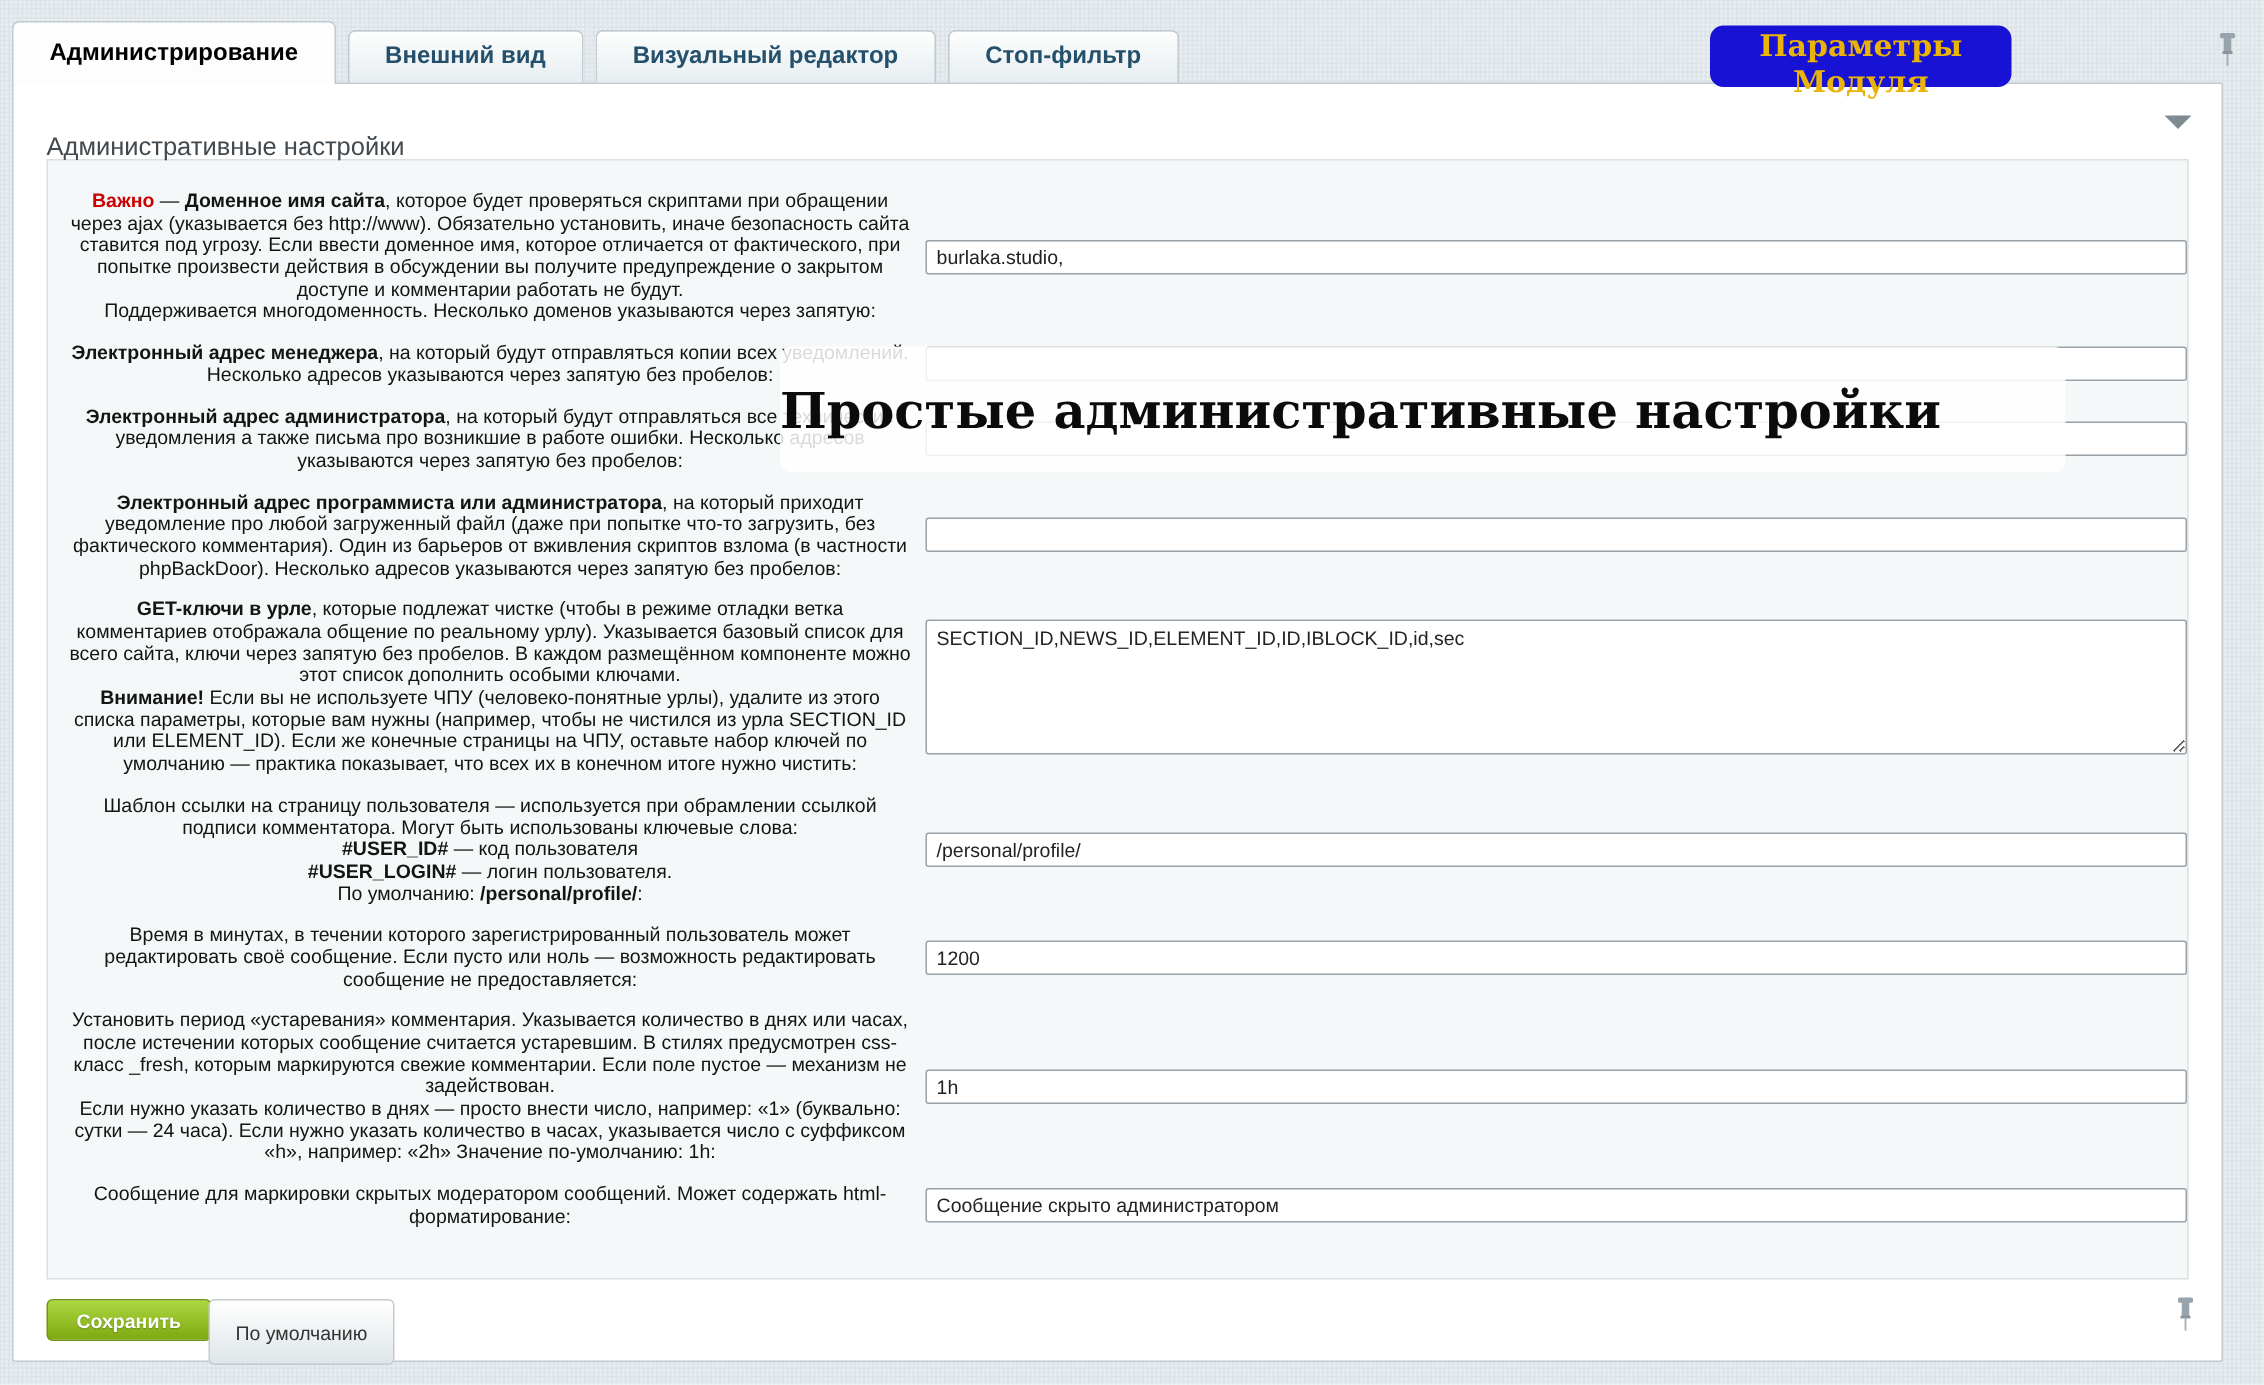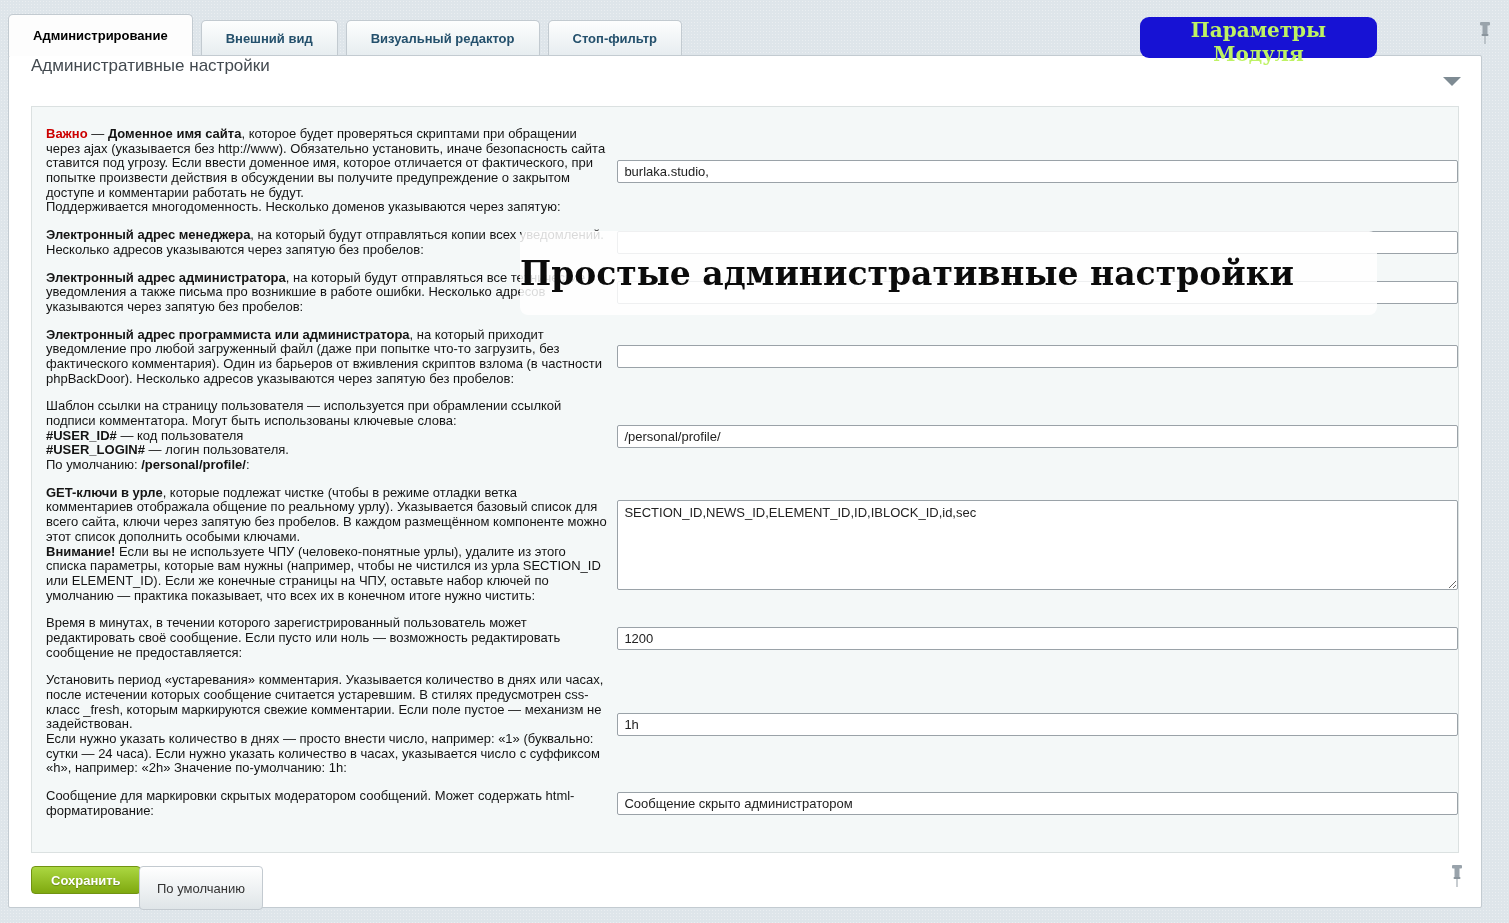--- a/index.html
+++ b/index.html
@@ -7,41 +7,41 @@
     width:1509px;height:923px;position:relative;overflow:hidden;
     background-color:#dee5ea;
     background-image:radial-gradient(rgba(255,255,255,.35) 1px, transparent 1px);
     background-size:3px 3px;
     font-family:"Liberation Sans",sans-serif;
   }
   
   .tabbar{position:absolute;left:8px;top:0;height:55px;display:flex;align-items:flex-end;gap:8px;z-index:2;}
   .tab{box-sizing:border-box;height:35px;padding:13px 24px;display:flex;align-items:center;justify-content:center;
     background:linear-gradient(#fdfefe,#e7edf0);border:1px solid #c2cad0;border-bottom:none;
-    border-radius:5px 5px 0 0;font-size:13px;font-weight:bold;color:#24506c;cursor:pointer;}
+    border-radius:5px 5px 0 0;font-size:16px;font-weight:bold;color:#24506c;cursor:pointer;}
   .tab.active{height:42px;background:#fdfdfd;color:#000;margin-bottom:-1px;z-index:3;}
   
-  .module-params{position:absolute;left:1140px;top:17px;width:237px;height:41px;z-index:4;
-    background:#1712d4;color:#bef264;border:none;border-radius:9px;
+  .module-params{position:absolute;left:1140px;top:17px;width:201px;height:41px;z-index:4;
+    background:#1712d4;color:#eab308;border:none;border-radius:9px;
     font-family:"DejaVu Serif",serif;font-weight:bold;font-size:20px;cursor:pointer;}
   
   .pin{position:absolute;cursor:pointer;line-height:0;}
   .pin-top{left:1477px;top:20px;}
   
   .panel{position:absolute;left:8px;top:55px;width:1474px;height:853px;box-sizing:border-box;
     background:#fff;border:1px solid #c3cbd1;border-radius:2px;}
   .panel-header{height:50px;position:relative;}
-  .panel-title{position:absolute;left:22px;top:0;font-size:17px;color:#42494f;}
+  .panel-title{position:absolute;left:22px;top:32px;font-size:17px;color:#42494f;}
   .chevron{position:absolute;right:20px;top:21px;width:0;height:0;cursor:pointer;
     border-left:9px solid transparent;border-right:9px solid transparent;border-top:9px solid #7e8b93;}
   
   .formbox{box-sizing:border-box;margin:0 22px;height:747px;background:#f4f8f8;border:1px solid #dbe1e1;
     padding:20px 0 0;overflow:hidden;}
   .row{display:flex;align-items:center;margin-bottom:13px;}
-  .label{box-sizing:border-box;width:577px;padding-left:14px;text-align:left;font-size:13px;line-height:1.13;
+  .label{box-sizing:border-box;width:577px;padding-left:14px;text-align:center;font-size:13px;line-height:1.13;
     color:#141414;white-space:pre-wrap;}
   .field{width:843px;margin-left:10px;}
   .txt{box-sizing:border-box;width:100%;height:23px;border:1px solid #9aa2a8;border-radius:2px;
     padding:7px 6px;font:13px "Liberation Sans",sans-serif;color:#222;background:#fff;}
   textarea.txt{height:90px;resize:both;line-height:1.25;padding-top:4px;display:block;}
   .b{font-weight:bold}.i{}.red{color:#cc0000;font-weight:bold}
   
   .footer{position:relative;height:56px;padding-left:16px;}
   .btn-save{position:absolute;left:22px;top:13px;height:28px;padding:0 19px;
     background:linear-gradient(#abd741,#7fa90f);border:1px solid #719312;border-radius:4px;
@@ -104,32 +104,32 @@
     </div>
     <div class="row">
       <div class="label"><span class="b">Электронный адрес администратора</span><span>, на который будут отправляться все технические уведомления а также письма про возникшие в работе ошибки. Несколько адресов указываются через запятую без пробелов:</span></div>
       <div class="field"><input class="txt" value="" style=""></div>
     </div>
     <div class="row">
       <div class="label"><span class="b">Электронный адрес программиста или администратора</span><span>, на который приходит уведомление про любой загруженный файл (</span><span class="i">даже при попытке что-то загрузить, без фактического комментария</span><span>). Один из барьеров от вживления скриптов взлома (в частности phpBackDoor). Несколько адресов указываются через запятую без пробелов:</span></div>
       <div class="field"><input class="txt" value="" style=""></div>
     </div>
     <div class="row">
+      <div class="label"><span class="b">GET-ключи в урле</span><span>, которые подлежат чистке (чтобы в режиме отладки ветка комментариев отображала общение по реальному урлу). Указывается базовый список для всего сайта, ключи через запятую без пробелов. В каждом размещённом компоненте можно этот список дополнить особыми ключами.
+</span><span class="b">Внимание!</span><span> Если вы не используете ЧПУ (человеко-понятные урлы), удалите из этого списка параметры, которые вам нужны (например, чтобы не чистился из урла SECTION_ID или ELEMENT_ID). Если же конечные страницы на ЧПУ, оставьте набор ключей по умолчанию — практика показывает, что всех их в конечном итоге нужно чистить:</span></div>
+      <div class="field">
+          <textarea class="txt" style="">SECTION_ID,NEWS_ID,ELEMENT_ID,ID,IBLOCK_ID,id,sec</textarea>
+        </div>
+    </div>
+    <div class="row">
       <div class="label"><span>Шаблон ссылки на страницу пользователя — используется при обрамлении ссылкой подписи комментатора. Могут быть использованы ключевые слова:
 </span><span class="b">#USER_ID#</span><span> — код пользователя
 </span><span class="b">#USER_LOGIN#</span><span> — логин пользователя.
 По умолчанию: </span><span class="b">/personal/profile/</span><span>:</span></div>
       <div class="field"><input class="txt" value="/personal/profile/" style=""></div>
-    </div>
-    <div class="row">
-      <div class="label"><span class="b">GET-ключи в урле</span><span>, которые подлежат чистке (чтобы в режиме отладки ветка комментариев отображала общение по реальному урлу). Указывается базовый список для всего сайта, ключи через запятую без пробелов. В каждом размещённом компоненте можно этот список дополнить особыми ключами.
-</span><span class="b">Внимание!</span><span> Если вы не используете ЧПУ (человеко-понятные урлы), удалите из этого списка параметры, которые вам нужны (например, чтобы не чистился из урла SECTION_ID или ELEMENT_ID). Если же конечные страницы на ЧПУ, оставьте набор ключей по умолчанию — практика показывает, что всех их в конечном итоге нужно чистить:</span></div>
-      <div class="field">
-          <textarea class="txt" style="">SECTION_ID,NEWS_ID,ELEMENT_ID,ID,IBLOCK_ID,id,sec</textarea>
-        </div>
     </div>
     <div class="row">
       <div class="label"><span>Время в минутах, в течении которого зарегистрированный пользователь может редактировать своё сообщение. Если пусто или ноль — возможность редактировать сообщение не предоставляется:</span></div>
       <div class="field"><input class="txt" value="1200" style=""></div>
     </div>
     <div class="row">
       <div class="label"><span>Установить период «устаревания» комментария. Указывается количество в днях или часах, после истечении которых сообщение считается устаревшим. В стилях предусмотрен css-класс _fresh, которым маркируются свежие комментарии. Если поле пустое — механизм не задействован.
 Если нужно указать количество в днях — просто внести число, например: «1» (буквально: сутки — 24 часа). Если нужно указать количество в часах, указывается число с суффиксом «h», например: «2h» Значение по-умолчанию: 1h:</span></div>
       <div class="field"><input class="txt" value="1h" style=""></div>
     </div>

